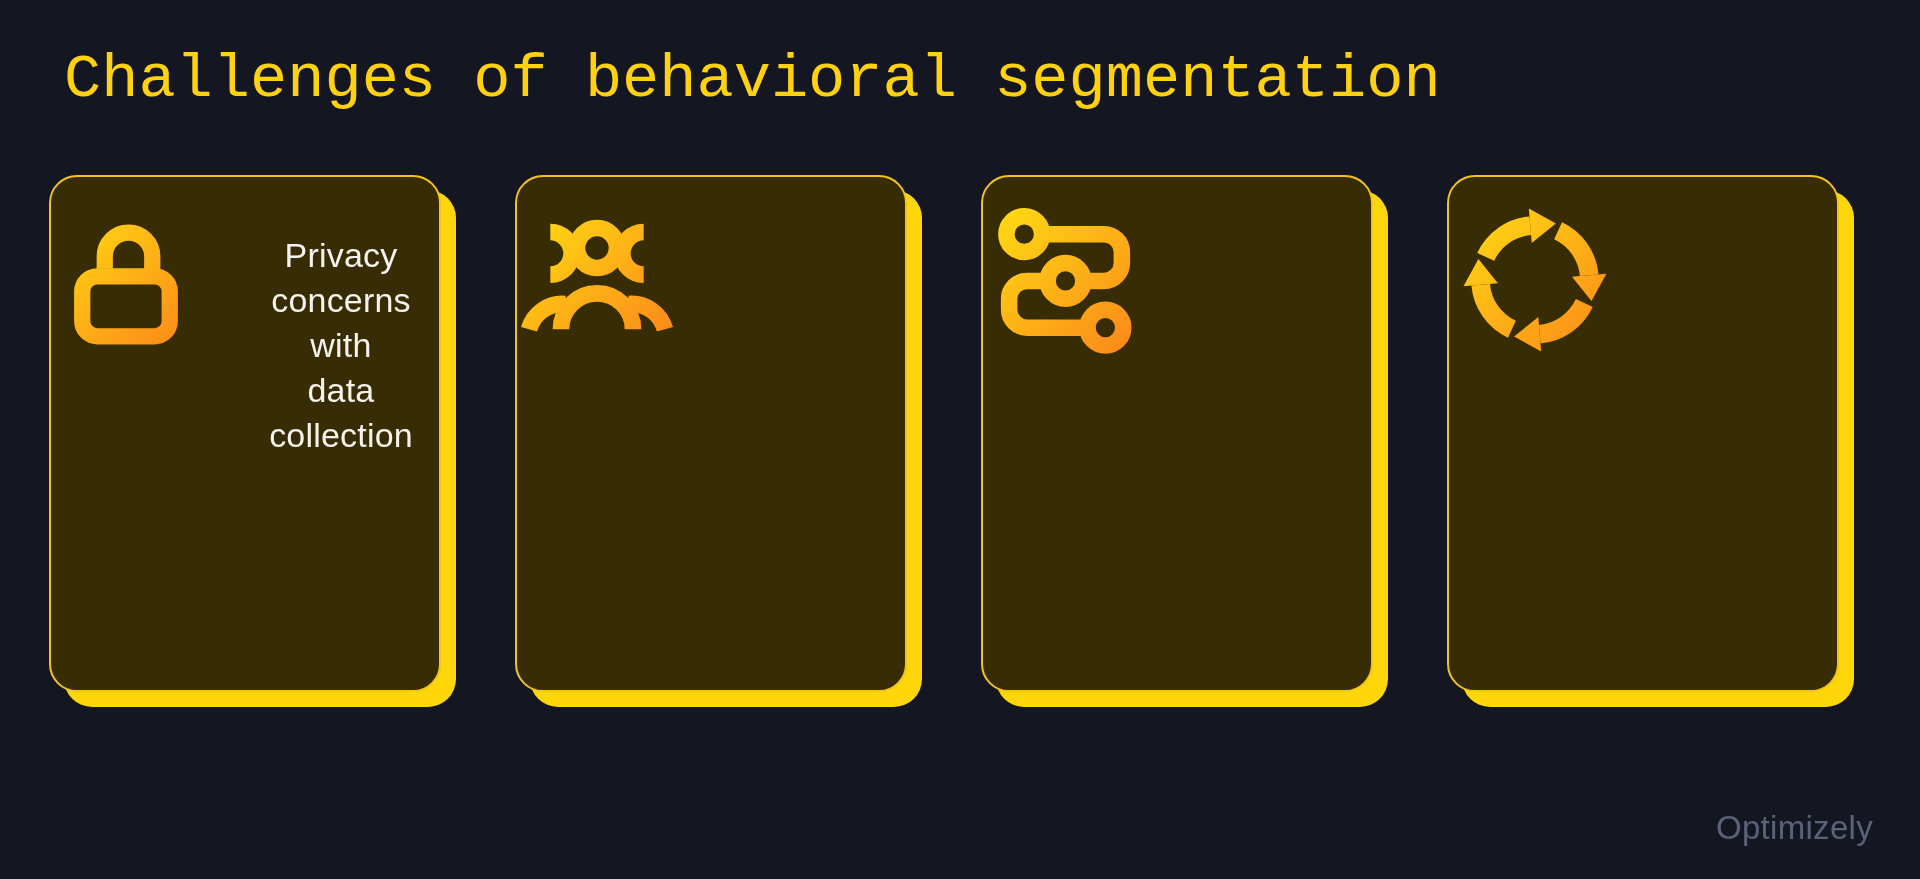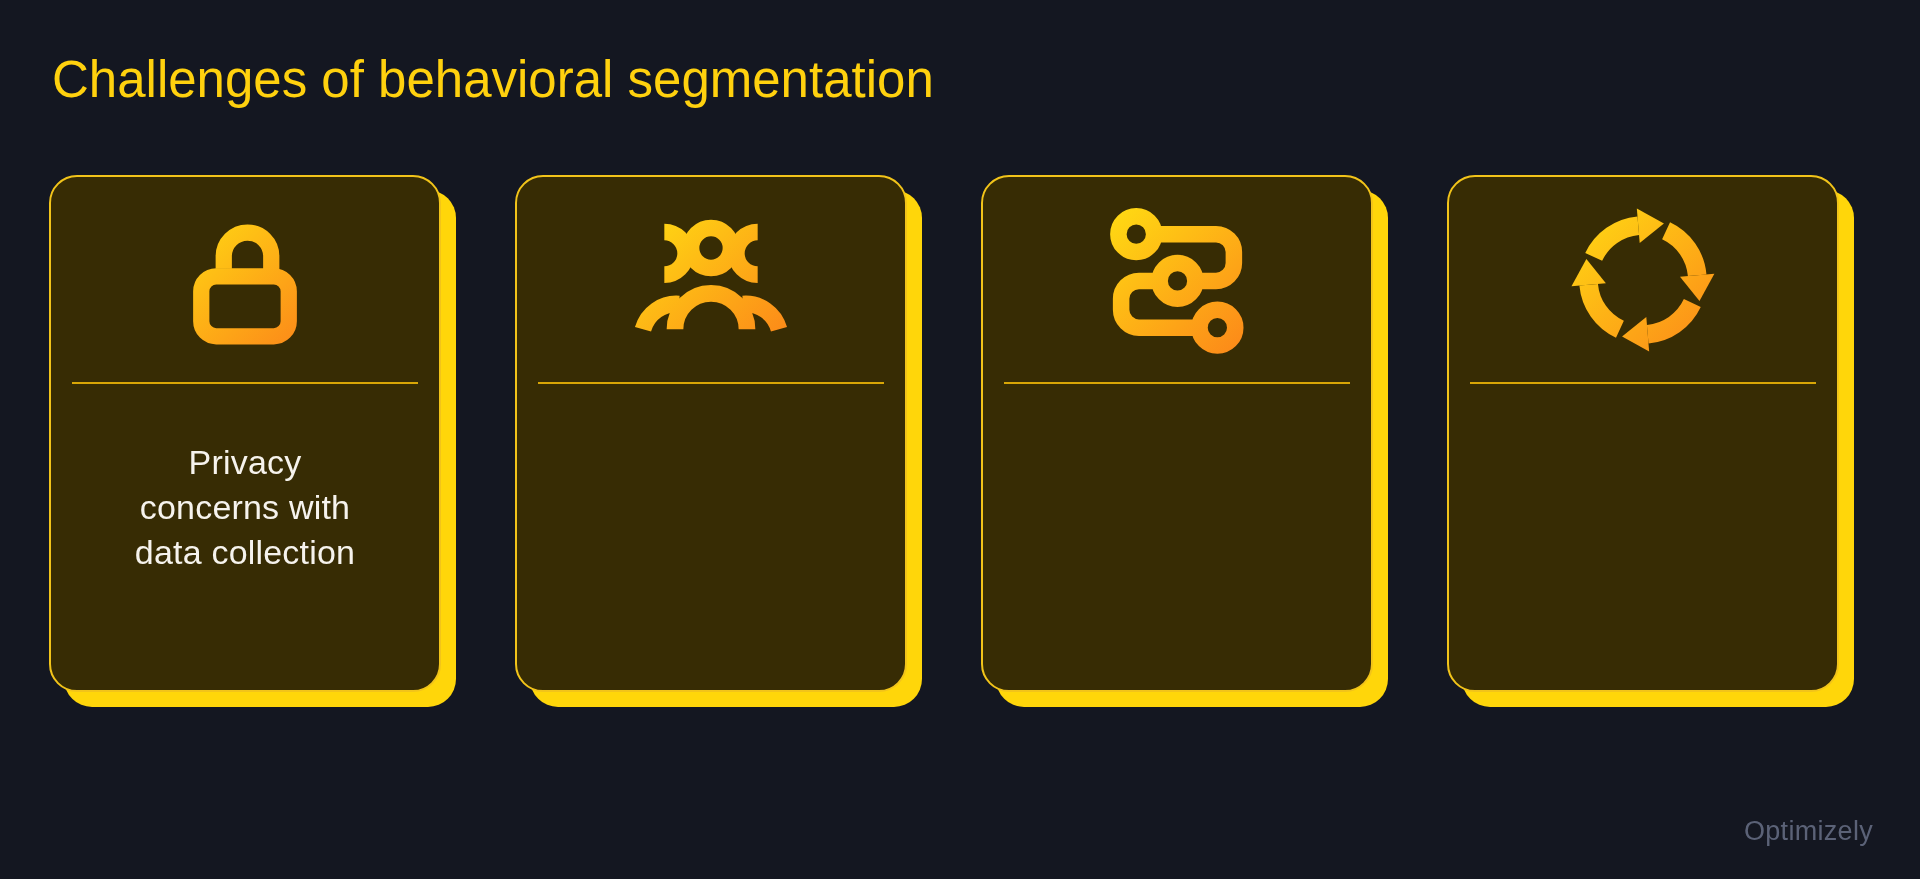--- a/index.html
+++ b/index.html
@@ -2,55 +2,55 @@
 <html style="--bg: #141721; --card_bg: #372c04; --accent: #ffd60a; --border: #f2c41a; --divider: #d9a606; --title: #ffd10e; --text: #f6f3ed; --brand: #5b6277; --icon_from: #ffd713; --icon_to: #fc8a19;"><head>
 <meta charset="utf-8">
 <style>
   html,body { margin:0; padding:0; background:#0c0e15; }
   .stage {
     position:relative; width:1920px; height:879px; overflow:hidden;
     background:var(--bg,#141721);
     font-family:"Liberation Sans", sans-serif;
   }
   .title {
-    position:absolute; left:52px; top:40px;
-    font-family:Liberation Sans, sans-serif;
-    font-size:51px; line-height:80px; letter-spacing:0;
+    position:absolute; left:64px; top:40px;
+    font-family:Liberation Mono, monospace;
+    font-size:62px; line-height:80px; letter-spacing:0;
     color:var(--title,#ffd10e); white-space:nowrap;
   }
   .cards {
     position:absolute; left:49px; top:175px;
     display:flex; gap:74px;
   }
   .card { position:relative; width:392px; height:517px; }
   .card-shadow {
     position:absolute; left:15px; top:15px; width:100%; height:100%;
     background:var(--accent,#ffd60a); border-radius:28px;
   }
   .card-body {
     position:absolute; inset:0; box-sizing:border-box;
     background:var(--card_bg,#372c04);
     border:2px solid var(--border,#f2c41a);
     border-radius:28px;
-    display:flex; flex-direction:column;
+    display:flex; flex-direction:row;
   }
   .icon-area { height:205px; display:flex; align-items:center; justify-content:center; }
   .divider { margin:0 21px; height:2px; background:var(--divider,#d9a606); }
   .label-area {
     flex:1; display:flex; align-items:flex-start; justify-content:center;
     padding:56px 16px 14px;
   }
   .card-label {
     white-space:pre-line; text-align:center;
     color:var(--text,#f6f3ed);
     font-size:34px; line-height:45px; font-weight:400; letter-spacing:0.2px;
   }
   .brand {
     position:absolute; right:47px; bottom:32px;
-    color:var(--brand,#5b6277); font-size:27px; letter-spacing:0.3px;
+    color:var(--brand,#5b6277); font-size:33px; letter-spacing:0.3px;
   }
   svg { display:block; }
 </style>
 </head>
 <body>
 
 <div class="stage">
 
   <div class="title">Challenges of behavioral segmentation</div>
 

